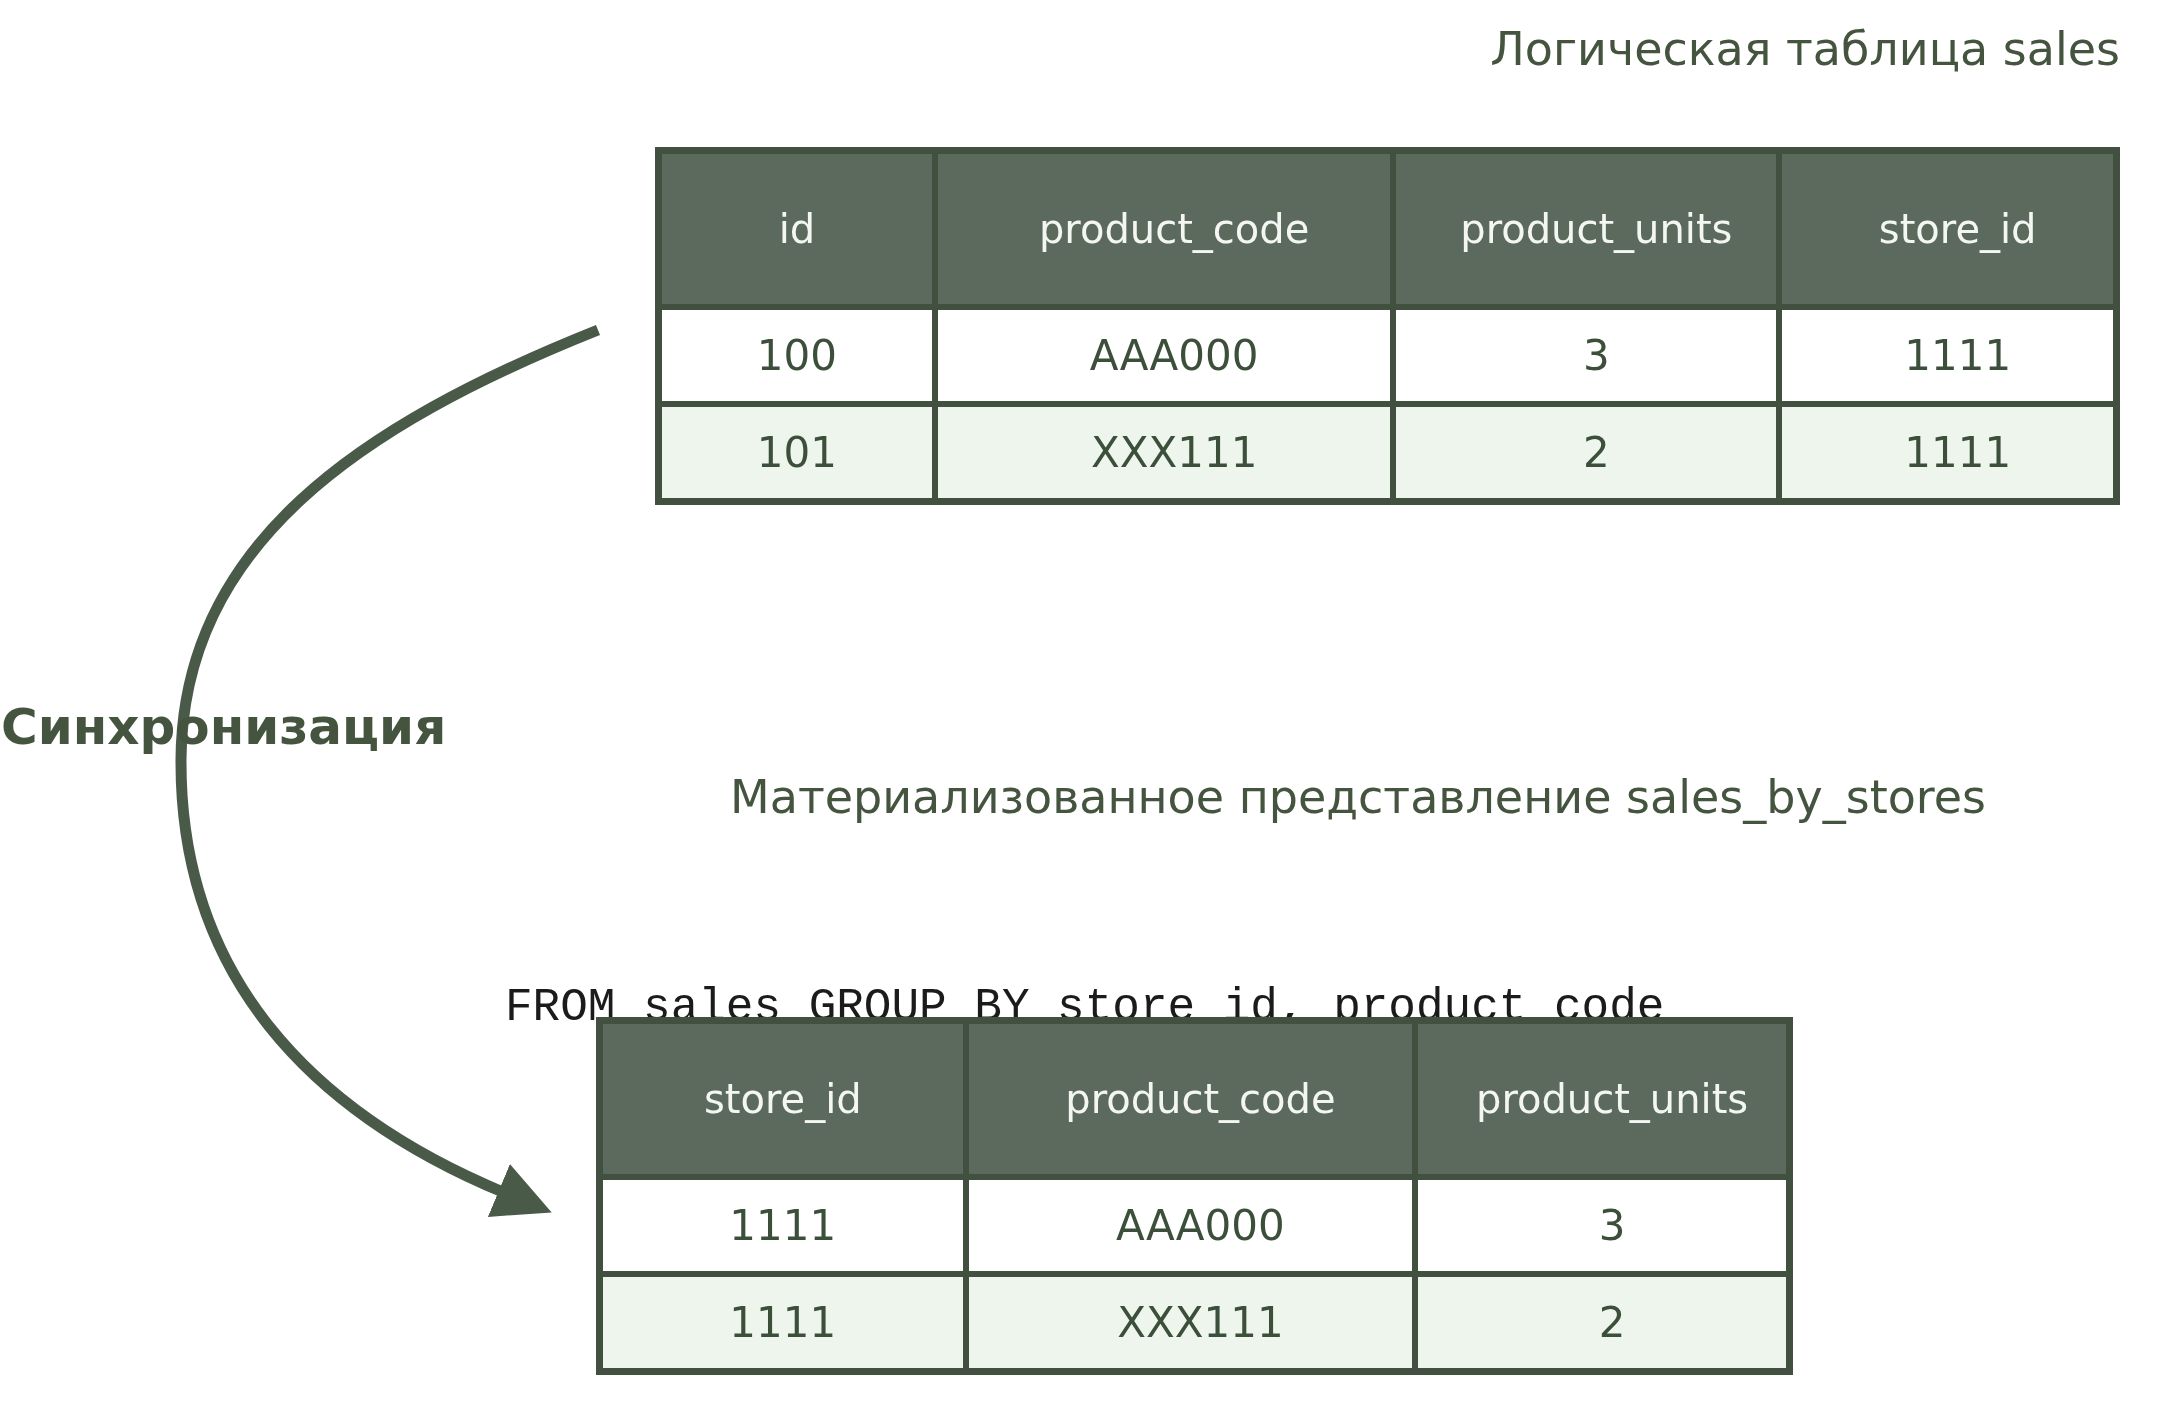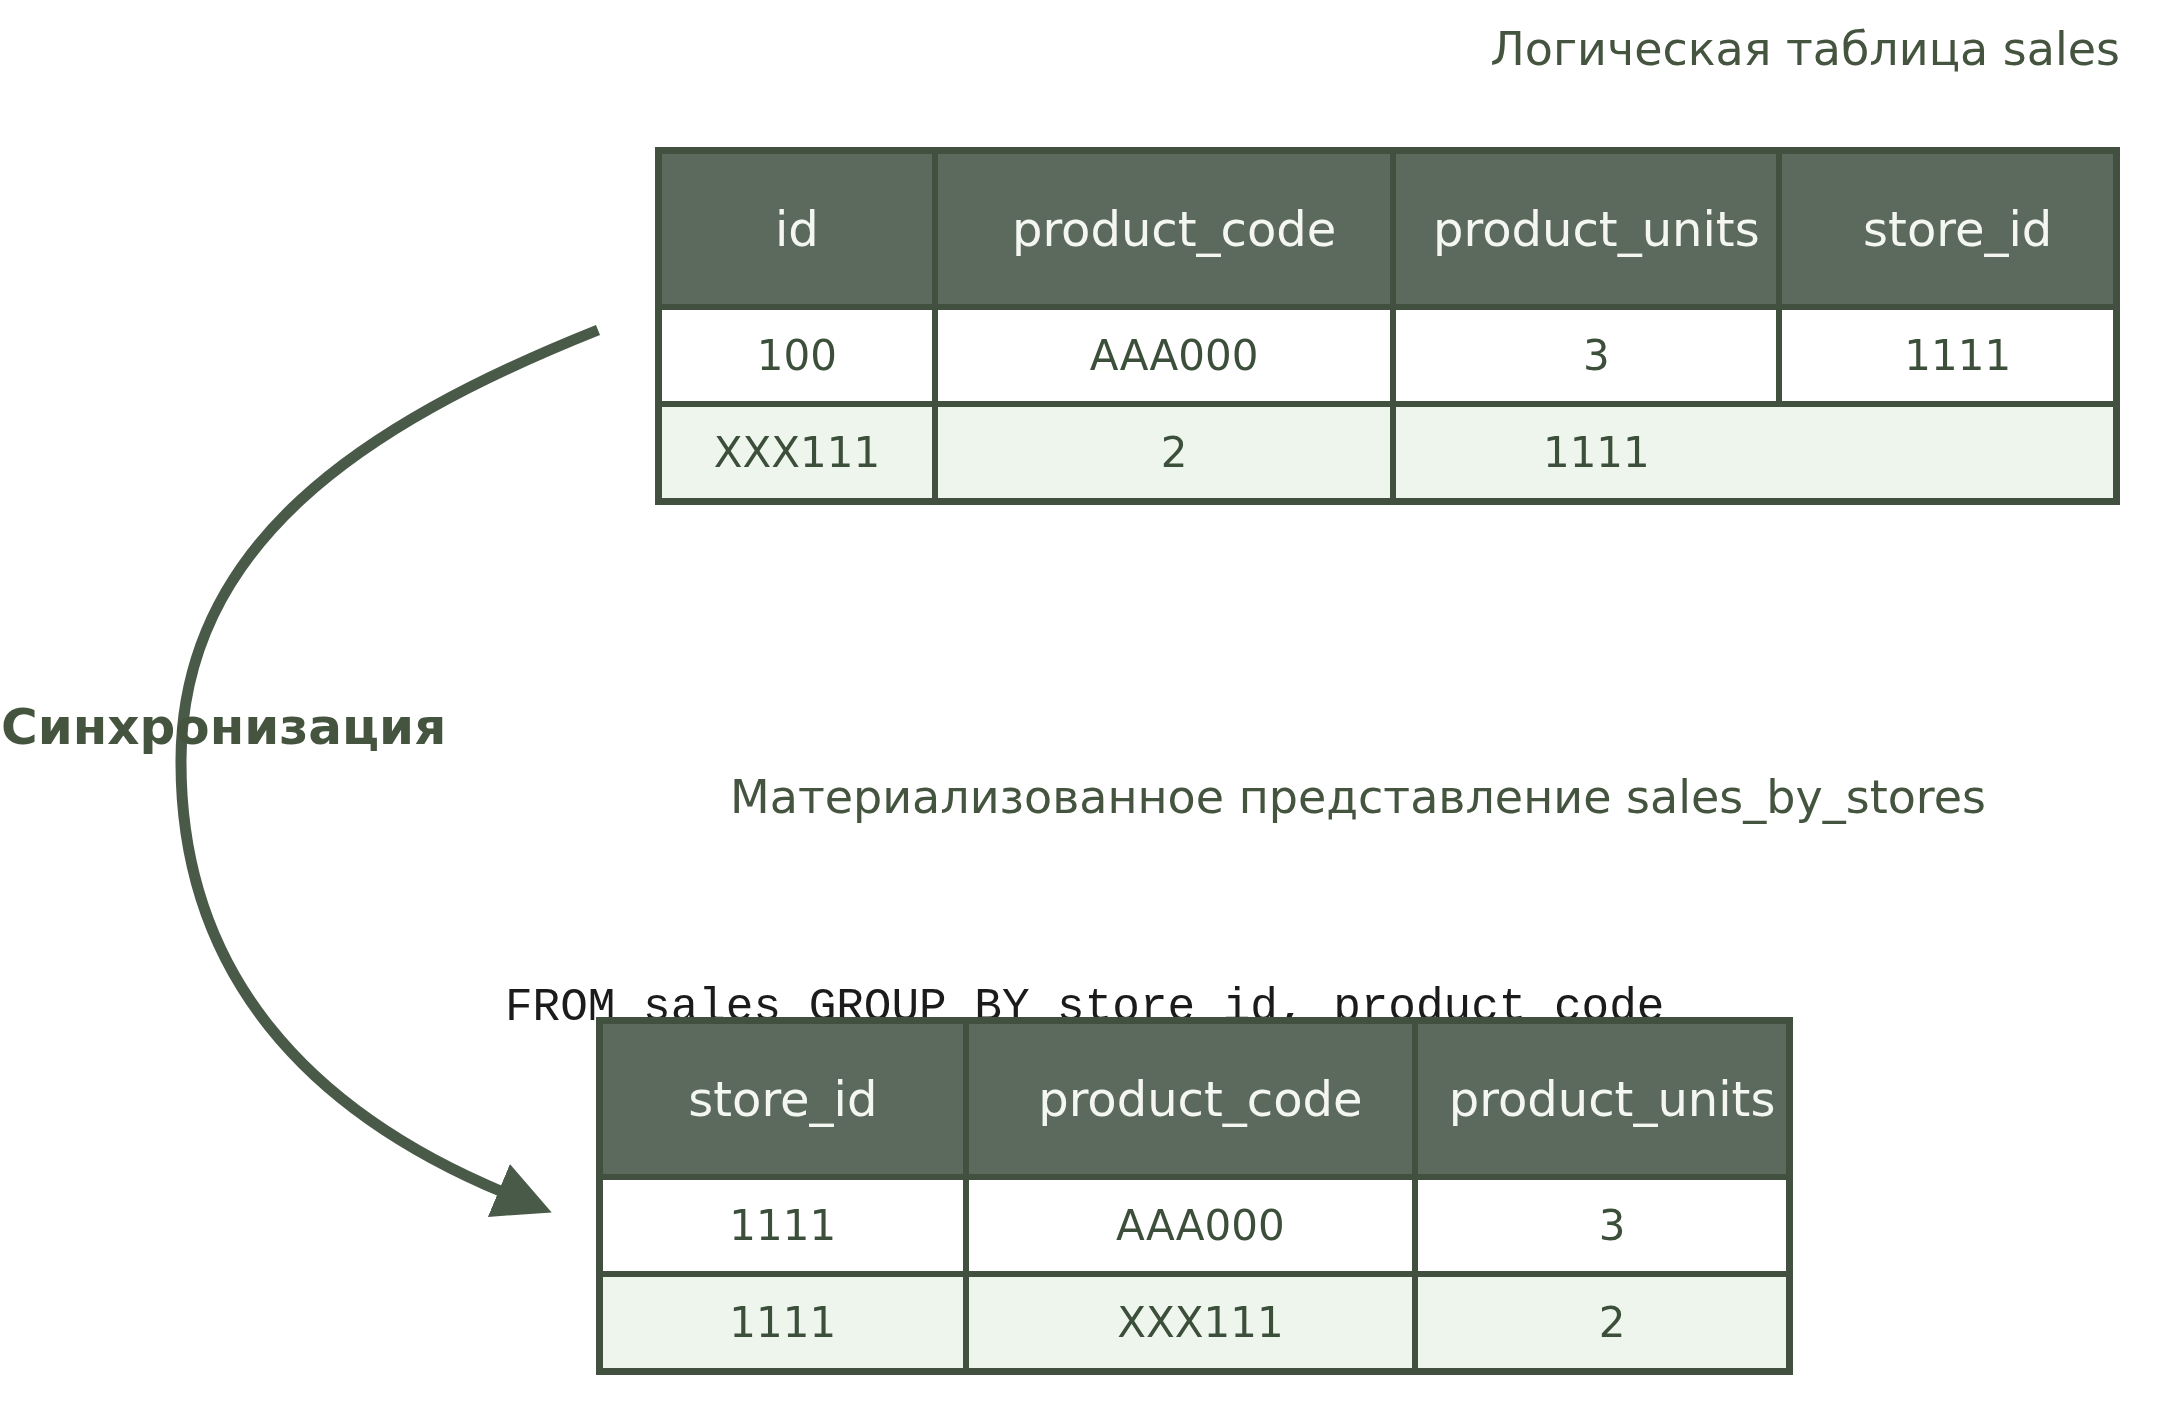--- a/index.html
+++ b/index.html
@@ -70,21 +70,21 @@
     flex:1 1 auto;
     display:flex;
     align-items:center;
     justify-content:center;
     font-size:42px;
     color:var(--cell-text);
     overflow:hidden;
     white-space:nowrap;
   }
   .td + .td{border-left:6px solid var(--border);padding-left:20px;}
-  .td.th{color:var(--header-text);font-size:48px;}
+  .td.th{color:var(--header-text);font-size:40px;}
   .t1 .td:nth-child(1){flex:0 0 18.6%;}
   .t1 .td:nth-child(2){flex:0 0 31.6%;}
   .t1 .td:nth-child(3){flex:0 0 26.6%;}
   .t1 .td:nth-child(4){flex:1 1 auto;}
   .t2 .td:nth-child(1){flex:0 0 30.4%;}
   .t2 .td:nth-child(2){flex:0 0 38.0%;}
   .t2 .td:nth-child(3){flex:1 1 auto;}
 </style>
 </head>
 <body>
@@ -109,20 +109,21 @@
         <div class="td th">product_units</div>
         <div class="td th">store_id</div>
       </div>
       <div class="tr">
         <div class="td">100</div>
         <div class="td">AAA000</div>
         <div class="td">3</div>
         <div class="td">1111</div>
       </div>
       <div class="tr">
+        <div class="td">101</div>
         <div class="td">XXX111</div>
         <div class="td">2</div>
         <div class="td">1111</div>
       </div>
     </div>
 
   <div class="sync-label">Синхронизация</div>
 
   <div class="title title-mview">Материализованное представление sales_by_stores</div>
 

